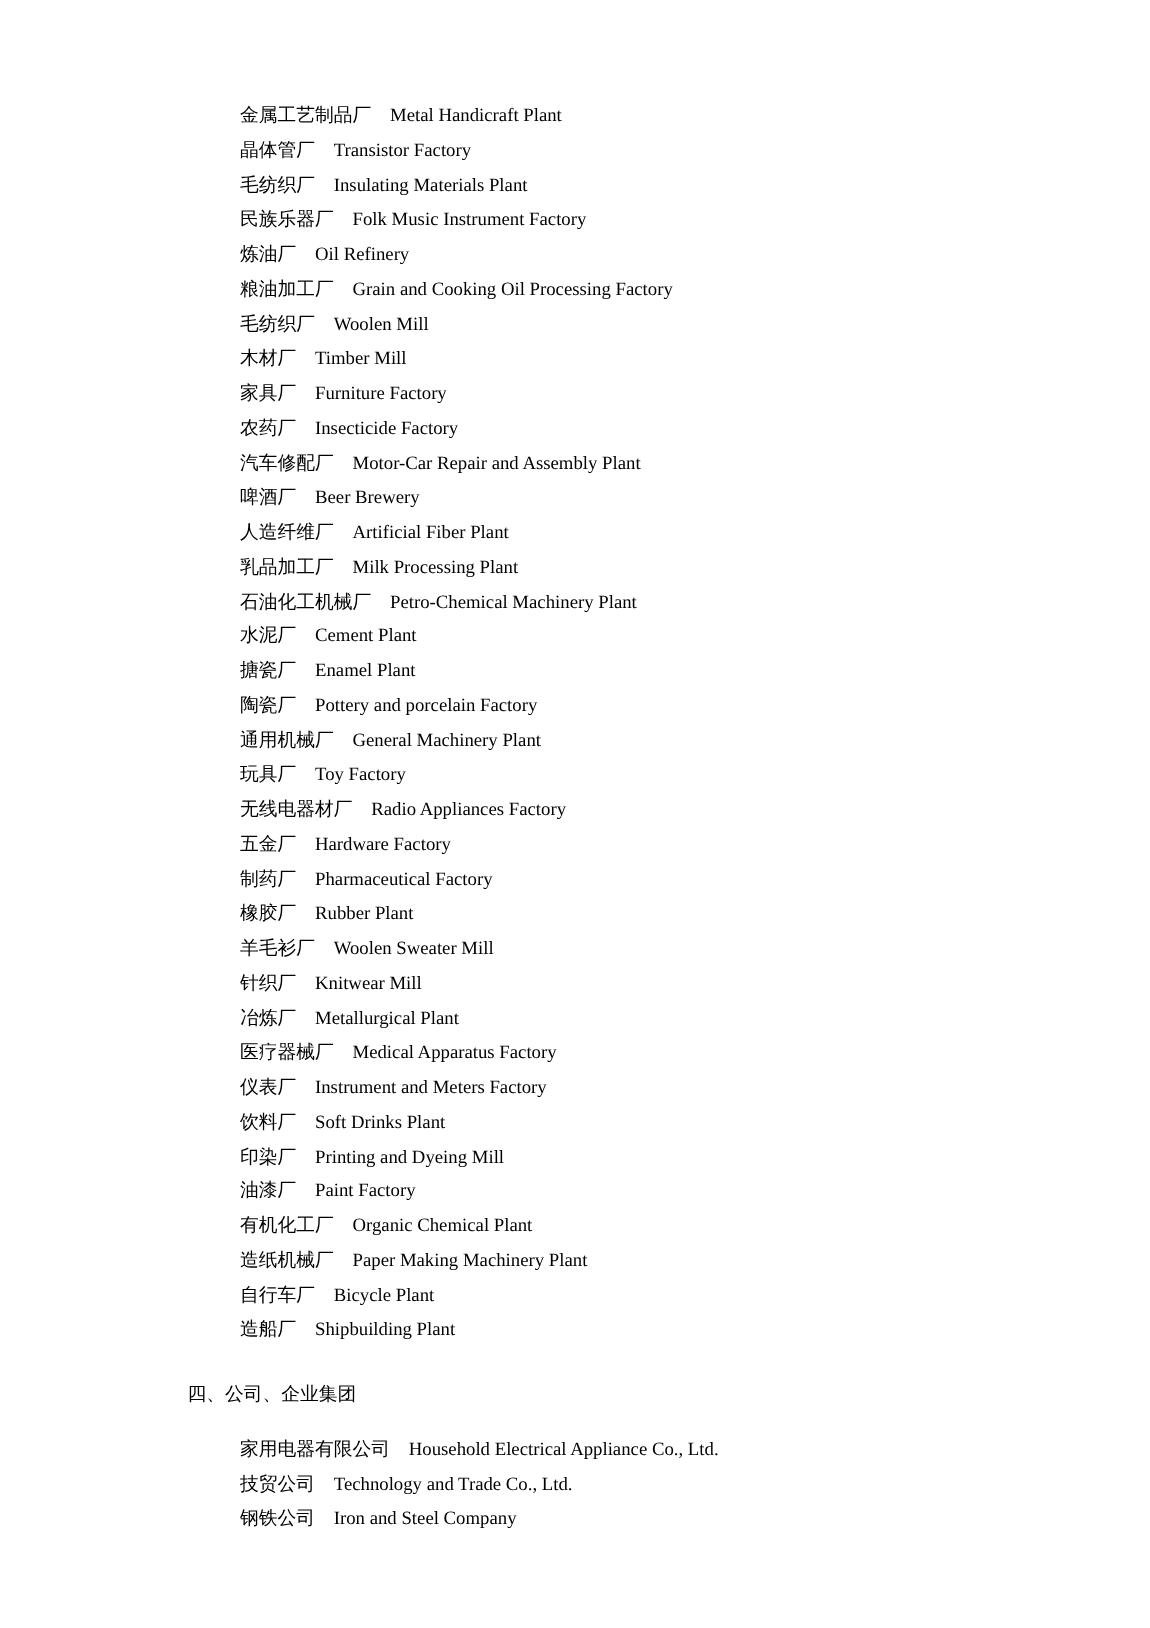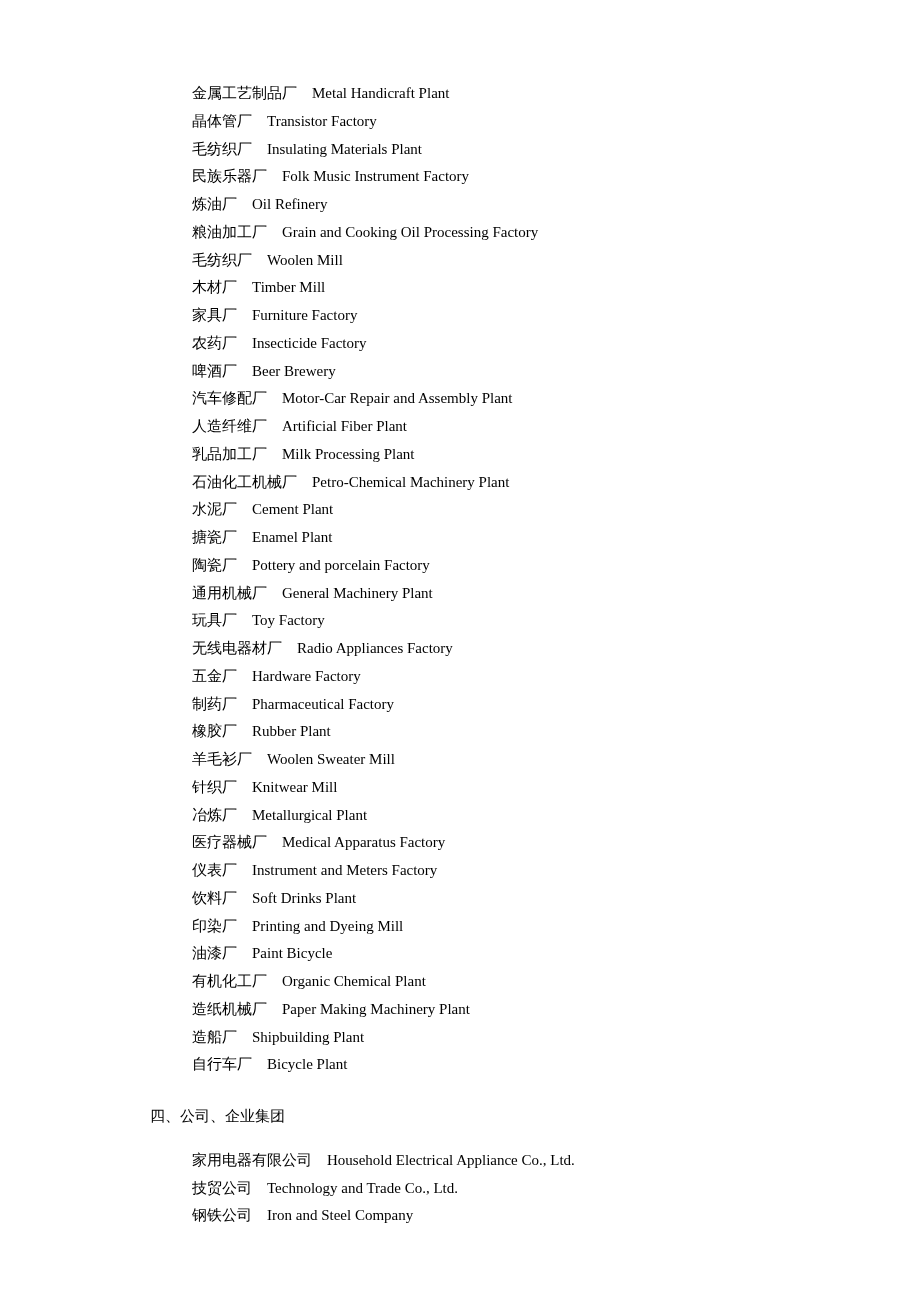--- a/index.html
+++ b/index.html
@@ -38,46 +38,46 @@
       <span class="list-item">金属工艺制品厂　Metal Handicraft Plant</span>
       <span class="list-item">晶体管厂　Transistor Factory</span>
       <span class="list-item">毛纺织厂　Insulating Materials Plant</span>
       <span class="list-item">民族乐器厂　Folk Music Instrument Factory</span>
       <span class="list-item">炼油厂　Oil Refinery</span>
       <span class="list-item">粮油加工厂　Grain and Cooking Oil Processing Factory</span>
       <span class="list-item">毛纺织厂　Woolen Mill</span>
       <span class="list-item">木材厂　Timber Mill</span>
       <span class="list-item">家具厂　Furniture Factory</span>
       <span class="list-item">农药厂　Insecticide Factory</span>
+      <span class="list-item">汽车修配厂　Motor-Car Repair and Assembly Plant</span>
       <span class="list-item">啤酒厂　Beer Brewery</span>
-      <span class="list-item">汽车修配厂　Motor-Car Repair and Assembly Plant</span>
       <span class="list-item">人造纤维厂　Artificial Fiber Plant</span>
       <span class="list-item">乳品加工厂　Milk Processing Plant</span>
       <span class="list-item">石油化工机械厂　Petro-Chemical Machinery Plant</span>
       <span class="list-item">水泥厂　Cement Plant</span>
       <span class="list-item">搪瓷厂　Enamel Plant</span>
       <span class="list-item">陶瓷厂　Pottery and porcelain Factory</span>
       <span class="list-item">通用机械厂　General Machinery Plant</span>
       <span class="list-item">玩具厂　Toy Factory</span>
       <span class="list-item">无线电器材厂　Radio Appliances Factory</span>
       <span class="list-item">五金厂　Hardware Factory</span>
       <span class="list-item">制药厂　Pharmaceutical Factory</span>
       <span class="list-item">橡胶厂　Rubber Plant</span>
       <span class="list-item">羊毛衫厂　Woolen Sweater Mill</span>
       <span class="list-item">针织厂　Knitwear Mill</span>
       <span class="list-item">冶炼厂　Metallurgical Plant</span>
       <span class="list-item">医疗器械厂　Medical Apparatus Factory</span>
       <span class="list-item">仪表厂　Instrument and Meters Factory</span>
       <span class="list-item">饮料厂　Soft Drinks Plant</span>
       <span class="list-item">印染厂　Printing and Dyeing Mill</span>
-      <span class="list-item">油漆厂　Paint Bicycle</span>
+      <span class="list-item">油漆厂　Paint Factory</span>
       <span class="list-item">有机化工厂　Organic Chemical Plant</span>
       <span class="list-item">造纸机械厂　Paper Making Machinery Plant</span>
+      <span class="list-item">自行车厂　Bicycle Plant</span>
       <span class="list-item">造船厂　Shipbuilding Plant</span>
-      <span class="list-item">自行车厂　Bicycle Plant</span>
     </div>
 
   <div>
     <span class="section-heading">四、公司、企业集团</span>
     <div id="company-list">
         <span class="list-item">家用电器有限公司　Household Electrical Appliance Co., Ltd.</span>
         <span class="list-item">技贸公司　Technology and Trade Co., Ltd.</span>
         <span class="list-item">钢铁公司　Iron and Steel Company</span>
       </div>
   </div>

